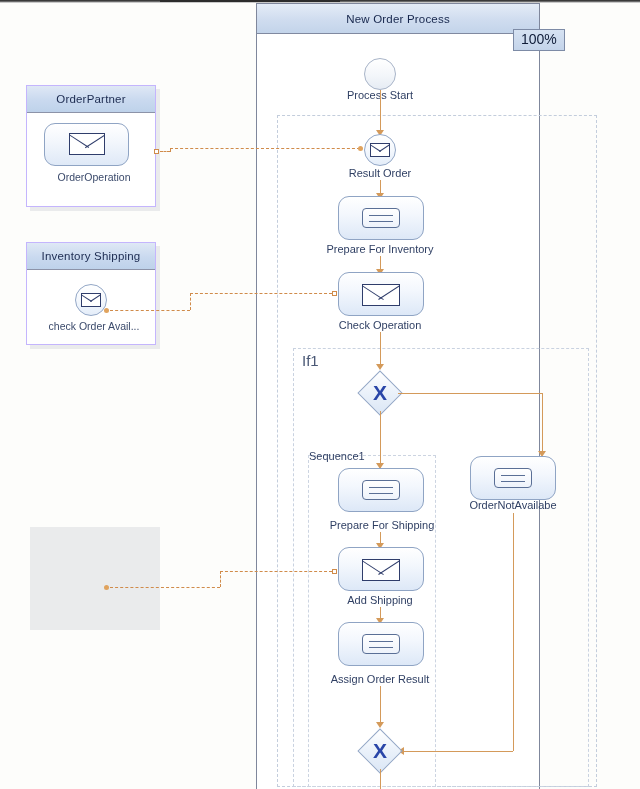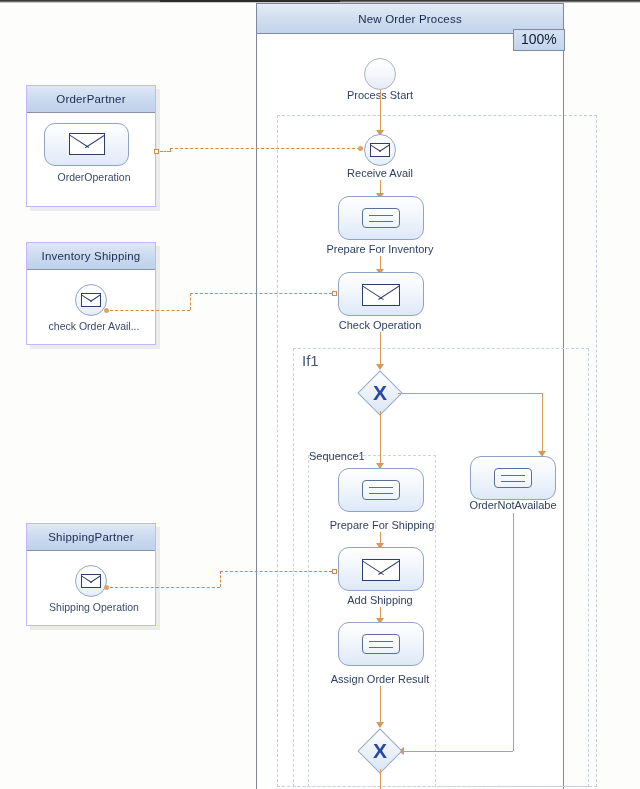--- a/index.html
+++ b/index.html
@@ -120,21 +120,21 @@
     left: 16%;
     width: 68%;
     height: 1.4px;
     background: #5a6f96;
     display: block;
   }
   
   #pool {
     position: absolute;
     left: 256px; top: 3px;
-    width: 308px; height: 786px;
+    width: 284px; height: 786px;
     background: #ffffff;
     border-left: 1.5px solid #7f879c;
     border-right: 1.5px solid #7f879c;
     border-top: 1px solid #7f879c;
     box-sizing: border-box;
   }
   #pool-header {
     position: absolute;
     left: 0; top: 0;
     width: 100%; height: 30px;
@@ -298,21 +298,21 @@
   <div class="small-label" style="left:309px; top:450px; font-size:11px; color:#2f3f63;">Sequence1</div>
 
   <div class="start-ev" style="left:364px; top:58px; width:32px; height:32px;"></div>
   <div class="node-label" style="left:320px; top:89px; width:120px;">Process Start</div>
 
   <div class="conn-v" style="left:380px; top:90px; height:42px;"></div>
   <div class="arrow-d" style="left:376px; top:130px;"></div>
 
   <div class="msg-circle" style="left:364px; top:134px; width:32px; height:32px;"></div>
   <div class="env" style="left:370px; top:143px; width:20px; height:14px;"></div>
-  <div class="node-label" style="left:320px; top:167px; width:120px;">Receive Avail</div>
+  <div class="node-label" style="left:320px; top:167px; width:120px;">Result Order</div>
 
   <div class="conn-v" style="left:380px; top:180px; height:17px;"></div>
   <div class="arrow-d" style="left:376px; top:193px;"></div>
 
   <div class="task" style="left:338px; top:196px; width:86px; height:44px;"></div>
   <div class="script-ic" style="left:362px; top:208px; width:38px; height:20px;">
     <i style="top:6px;"></i>
       <i style="top:12px;"></i>
   </div>
   <div class="node-label" style="left:310px; top:243px; width:140px;">Prepare For Inventory</div>
@@ -414,30 +414,20 @@
     </div>
   </div>
 
   <div class="mdot" style="left:104px; top:308px;"></div>
   <div class="mflow" style="left:110px; top:310px; width:80px;"></div>
   <div class="mflow-v" style="left:190px; top:293px; height:17px;"></div>
   <div class="mflow" style="left:190px; top:293px; width:142px;"></div>
   <div class="msq" style="left:332px; top:291px;"></div>
 
   <div class="partner-shadow" style="left:30px; top:527px; width:130px; height:103px;"></div>
-  <div class="partner" style="left:26px; top:523px; width:130px; height:103px;">
-    <div class="partner-header">
-      <span>ShippingPartner</span>
-    </div>
-    <div class="partner-body">
-      <div class="msg-circle" style="left:48px; top:14px; width:32px; height:32px;"></div>
-      <div class="env" style="left:54px; top:23px; width:20px; height:14px;"></div>
-      <div class="op-label" style="top:50px;">Shipping Operation</div>
-    </div>
-  </div>
 
   <div class="mdot" style="left:104px; top:585px;"></div>
   <div class="mflow" style="left:110px; top:587px; width:110px;"></div>
   <div class="mflow-v" style="left:220px; top:571px; height:16px;"></div>
   <div class="mflow" style="left:220px; top:571px; width:112px;"></div>
   <div class="msq" style="left:332px; top:569px;"></div>
 
 </div>
 
 </body></html>

